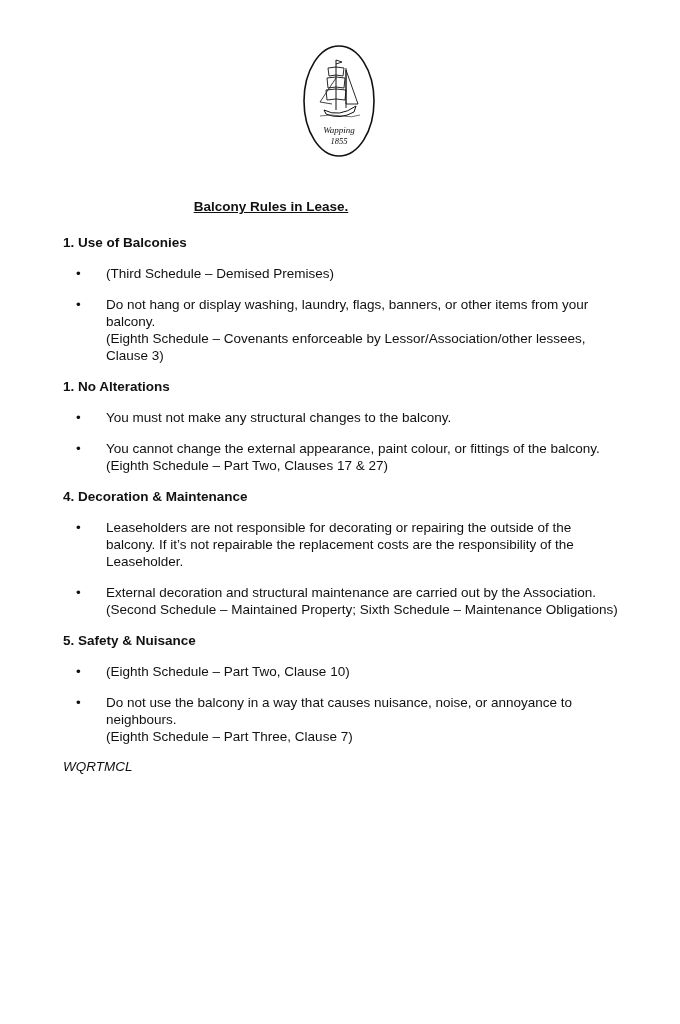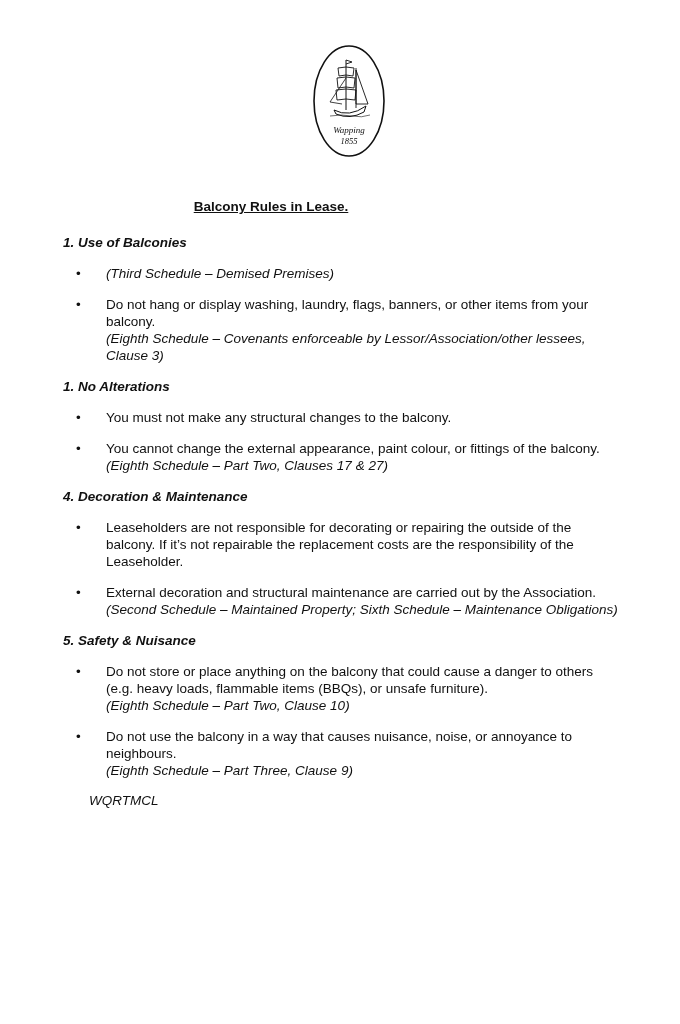--- a/index.html
+++ b/index.html
@@ -1,27 +1,27 @@
 <!DOCTYPE html>
 <html><head>
 <meta charset="utf-8">
 <style>
   html, body { margin: 0; padding: 0; background: #ffffff; }
   body { width: 680px; height: 1024px; position: relative; overflow: hidden;
          font-family: "Liberation Sans", sans-serif; color: #111; }
-  .logo { position: absolute; left: 312px; top: 44px; width: 74px; height: 114px; }
+  .logo { position: absolute; left: 302px; top: 44px; width: 74px; height: 114px; }
   .title { position: absolute; top: 199px; left: 0; width: 542px; text-align: center;
            font-size: 13.5px; font-weight: bold; text-decoration: underline; }
   .content { position: absolute; left: 63px; top: 234px; width: 560px; }
   .section { margin-bottom: 12px; }
-  .heading { font-size: 13.5px; font-weight: bold; margin: 0 0 14px 0; line-height: 17px; font-style: italic; }
+  .heading { font-size: 13.5px; font-weight: bold; margin: 0 0 14px 0; line-height: 17px; }
   .item { position: relative; padding-left: 43px; margin-bottom: 14px; font-size: 13.5px; line-height: 17px; }
   .bullet { position: absolute; left: 13px; top: 0; }
-  .ref { font-style: italic; display: block; }
-  .footer { font-size: 13.5px; font-style: italic; margin-left: 26px; }
+  .ref { display: block; }
+  .footer { font-size: 13.5px; font-style: italic; }
 </style>
 </head>
 <body>
 
 <div class="logo">
   <svg width="74" height="114" viewBox="0 0 74 114">
     <ellipse cx="37" cy="57" rx="35" ry="55" fill="none" stroke="#111" stroke-width="1.6"></ellipse>
 
     <path d="M22 66 Q37 74 54 62 L52 68 Q38 76 24 70 Z" fill="none" stroke="#111" stroke-width="1"></path>
 
@@ -57,17 +57,17 @@
       <div class="item"><span class="bullet">•</span><span>You must not make any structural changes to the balcony.</span></div>
       <div class="item"><span class="bullet">•</span><span>You cannot change the external appearance, paint colour, or fittings of the balcony.</span><span class="ref">(Eighth Schedule – Part Two, Clauses 17 &amp; 27)</span></div>
     </div>
     <div class="section">
       <div class="heading">4. Decoration &amp; Maintenance</div>
       <div class="item"><span class="bullet">•</span><span>Leaseholders are not responsible for decorating or repairing the outside of the balcony. If it’s not repairable the replacement costs are the responsibility of the Leaseholder.</span></div>
       <div class="item"><span class="bullet">•</span><span>External decoration and structural maintenance are carried out by the Association.</span><span class="ref">(Second Schedule – Maintained Property; Sixth Schedule – Maintenance Obligations)</span></div>
     </div>
     <div class="section">
       <div class="heading">5. Safety &amp; Nuisance</div>
-      <div class="item"><span class="bullet">•</span><span>Do not store or place anything on the balcony that could cause a danger to others (e.g. heavy loads, flammable items (BBQs), or unsafe furniture).</span><span class="ref">(Eighth Schedule – Part Two, Clause 10)</span></div>
-      <div class="item"><span class="bullet">•</span><span>Do not use the balcony in a way that causes nuisance, noise, or annoyance to neighbours.</span><span class="ref">(Eighth Schedule – Part Three, Clause 9)</span></div>
+      <div class="item"><span class="bullet">•</span><span class="ref">(Eighth Schedule – Part Two, Clause 10)</span></div>
+      <div class="item"><span class="bullet">•</span><span>Do not use the balcony in a way that causes nuisance, noise, or annoyance to neighbours.</span><span class="ref">(Eighth Schedule – Part Three, Clause 7)</span></div>
     </div>
     <div class="footer">WQRTMCL</div>
   </div>
 
 </body></html>

